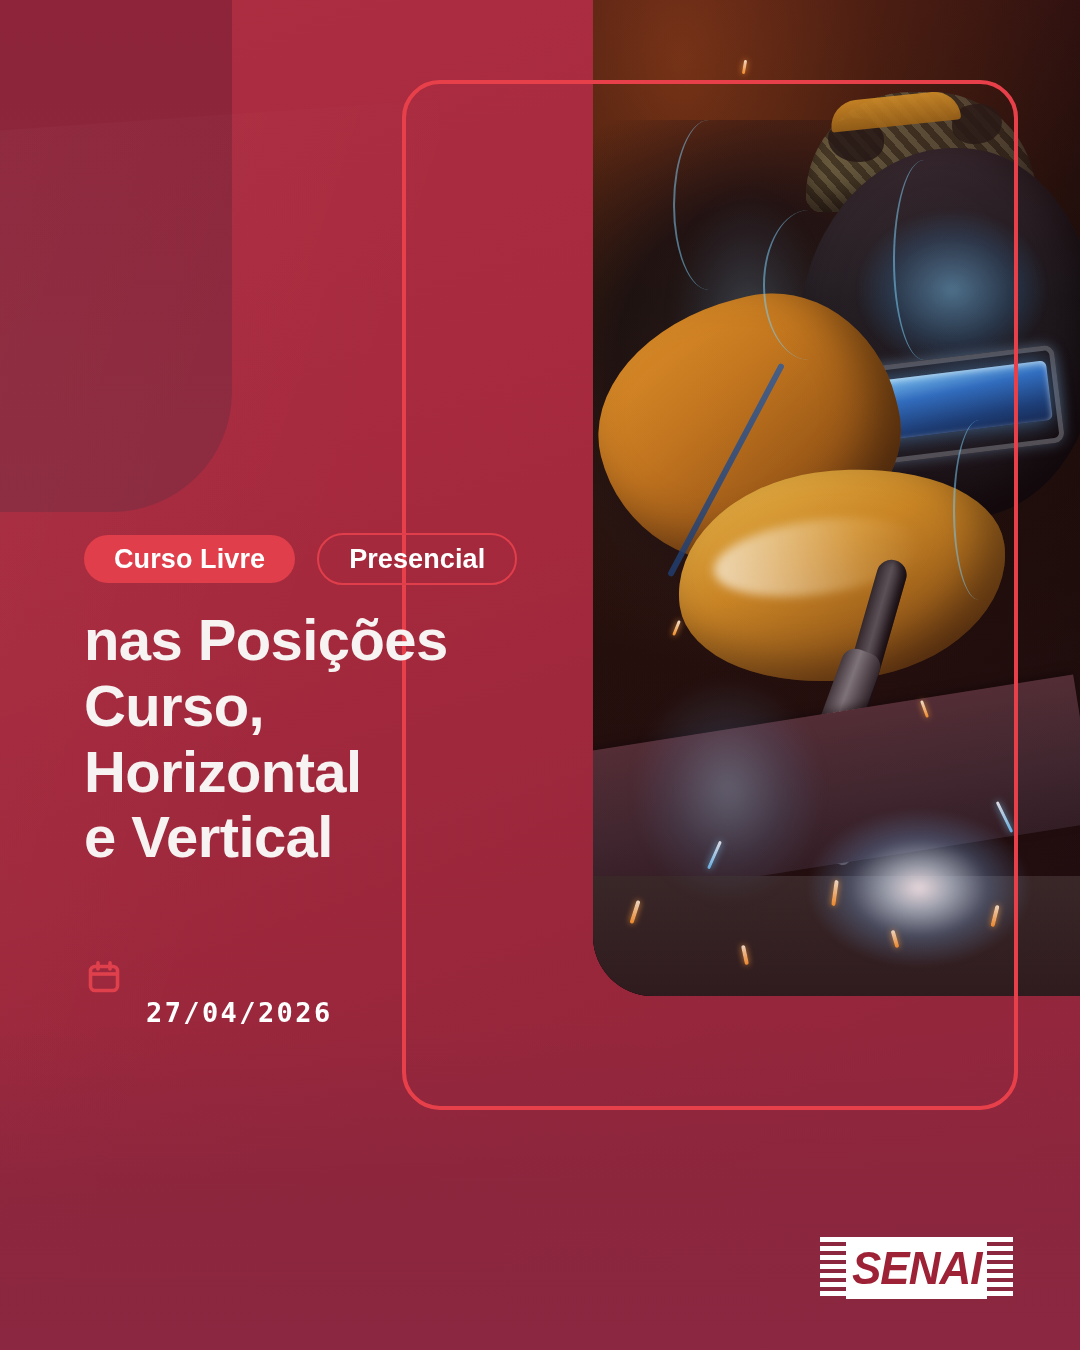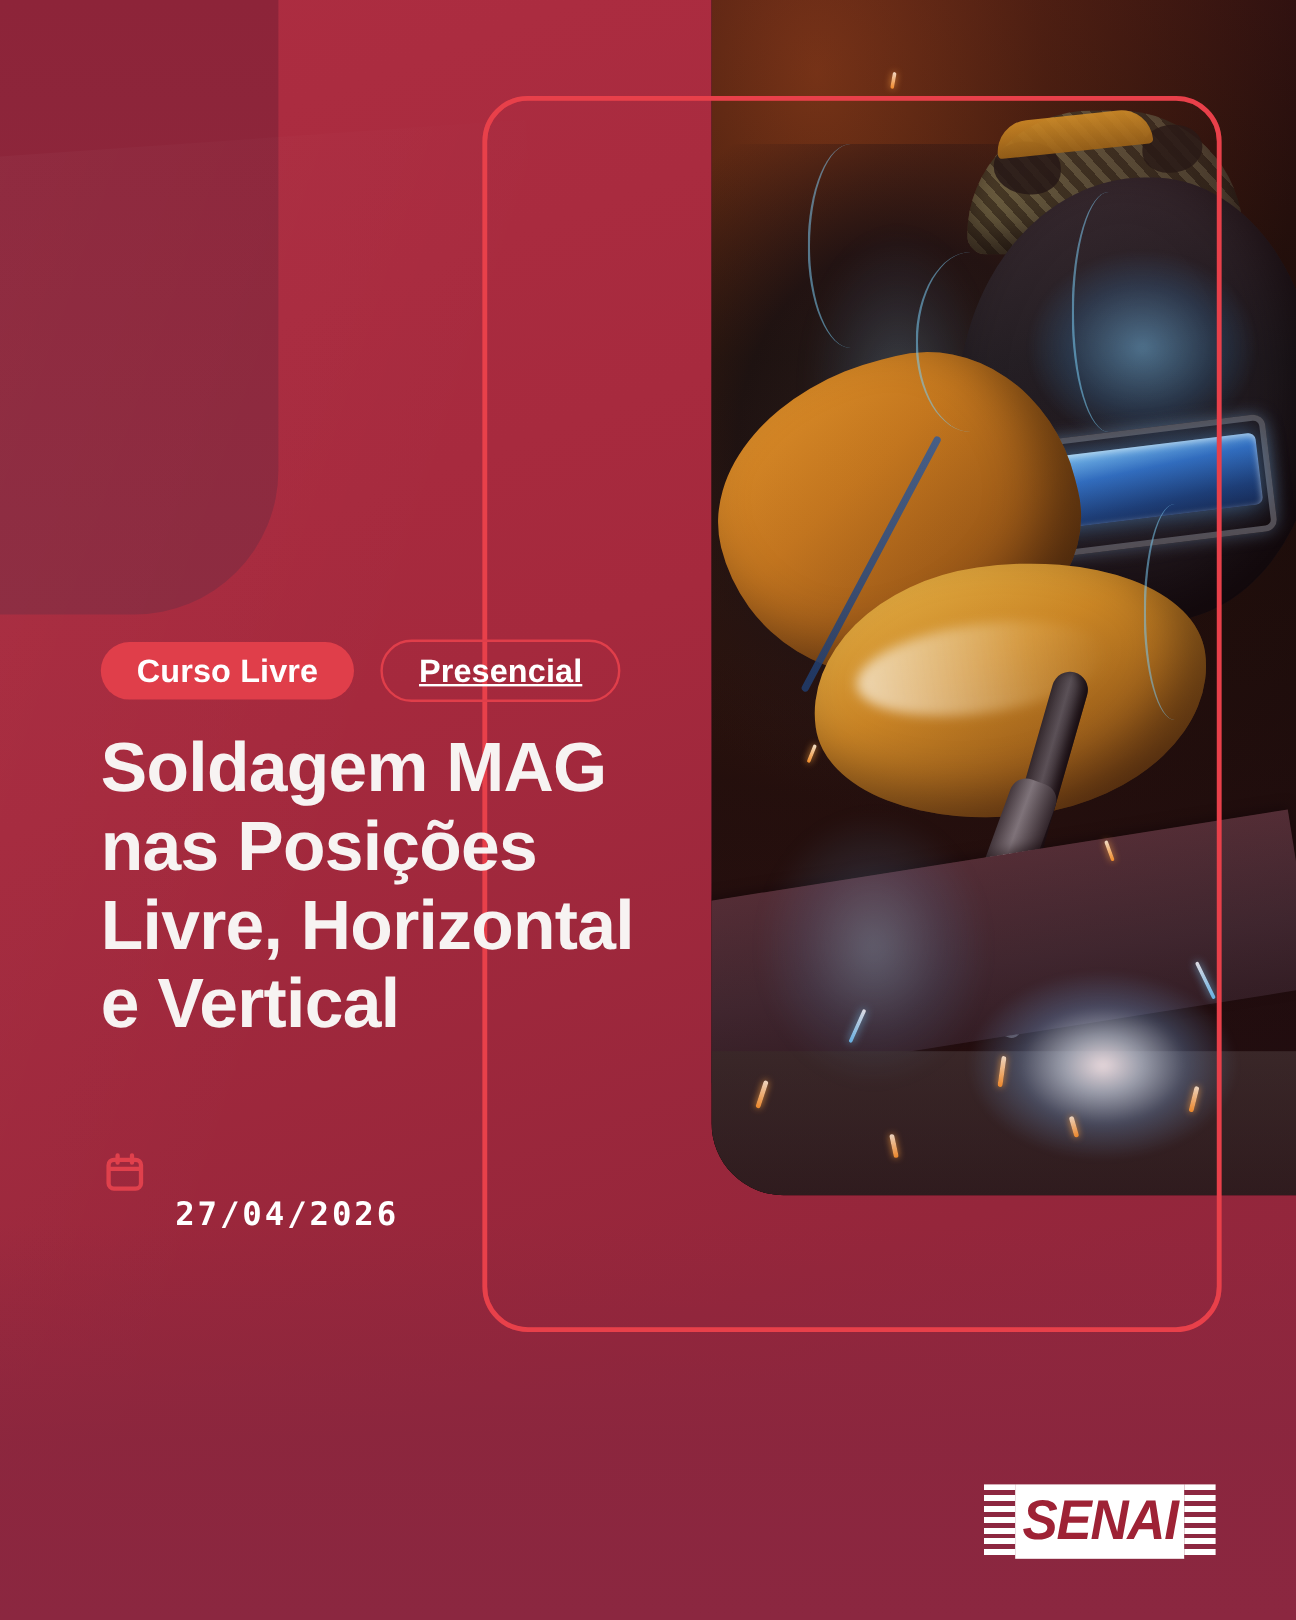--- a/index.html
+++ b/index.html
@@ -201,21 +201,21 @@
   
   .content{position:absolute;left:84px;top:0;width:520px;height:1350px;}
 
   .badges{position:absolute;top:533px;left:0;display:flex;gap:22px;align-items:center;}
   .badge{
     height:48px;display:flex;align-items:center;justify-content:center;
     border-radius:26px;color:#ffffff;font-size:27px;font-weight:700;
     letter-spacing:.1px;white-space:nowrap;
   }
   .badge-filled{background:#e03e4a;padding:0 30px;}
-  .badge-outline{border:2.5px solid #e03e4a;padding:0 30px;background:transparent;text-decoration:underline;}
+  .badge-outline{border:2.5px solid #e03e4a;padding:0 30px;background:transparent;}
 
   .title{
     position:absolute;top:607px;left:0;width:470px;
     color:#f7f3f2;font-size:58px;line-height:1.135;font-weight:700;
     letter-spacing:-0.6px;
   }
 
   .info{position:absolute;top:955px;left:0;}
   .info-row{display:flex;align-items:flex-start;gap:22px;margin-bottom:30px;}
   .icon-box{width:40px;height:40px;flex:0 0 40px;display:flex;align-items:center;justify-content:center;margin-top:2px;}
@@ -311,23 +311,22 @@
   <div class="frame"></div>
 
   <div class="content">
 
     <div class="badges">
       <div class="badge badge-filled">Curso Livre</div>
       <div class="badge badge-outline">Presencial</div>
     </div>
 
     <div class="title">
-      <div>Soldagem MAG</div>
       <div>nas Posições</div>
-      <div>Livre, Horizontal</div>
+      <div>Curso, Horizontal</div>
       <div>e Vertical</div>
     </div>
 
     <div class="info">
 
       <div class="info-row">
         <div class="icon-box">
           <svg width="36" height="36" viewBox="0 0 24 24" fill="none" aria-hidden="true">
             <rect x="3" y="5" width="18" height="16" rx="3" stroke="#e0404c" stroke-width="2.4"></rect>
             <path d="M3 10h18" stroke="#e0404c" stroke-width="2.4"></path>

